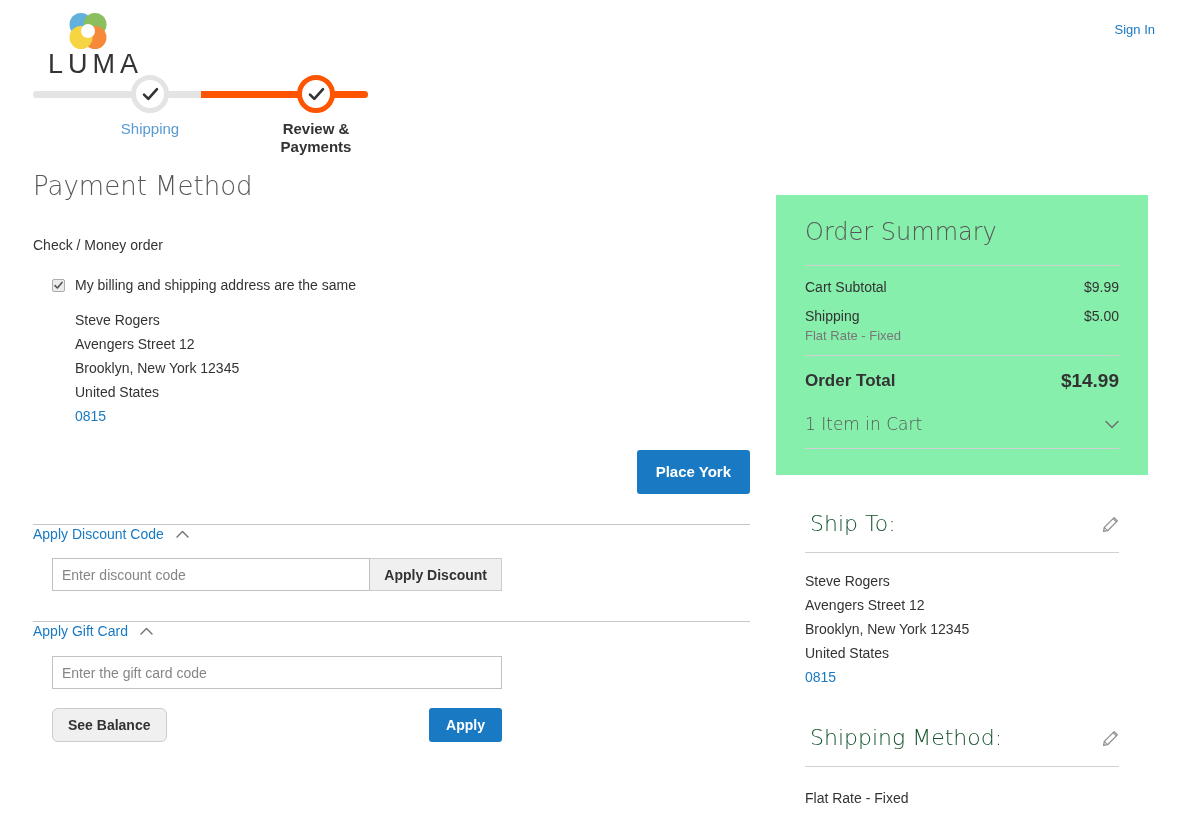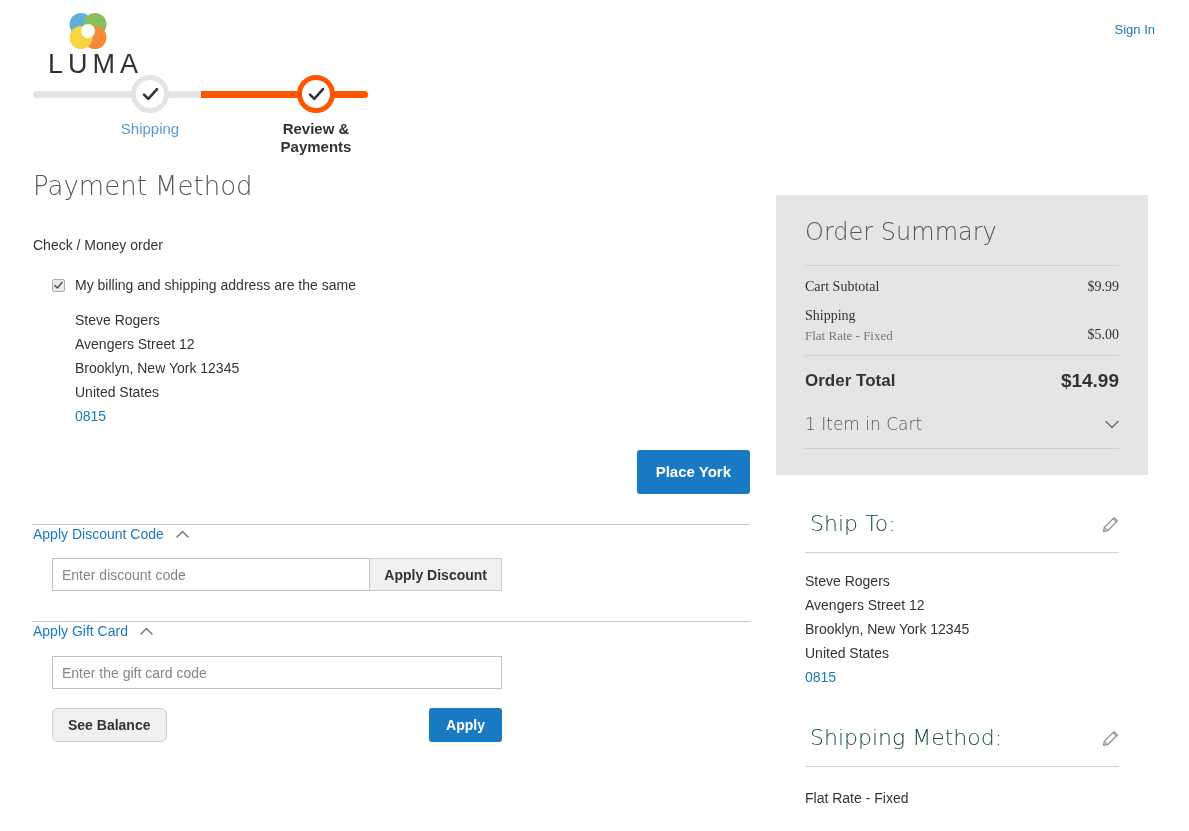--- a/index.html
+++ b/index.html
@@ -115,28 +115,28 @@
     cursor: pointer; font-family: "Liberation Sans", sans-serif;
   }
   .btn-apply {
     background: #1979c3; color: #ffffff; border: none; border-radius: 3px;
     font-size: 14px; font-weight: bold; padding: 9px 17px; cursor: pointer;
     font-family: "Liberation Sans", sans-serif;
   }
 
   
   .sidebar { position: absolute; left: 776px; top: 195px; width: 372px; }
-  .summary-box { background: #e5e5e5; padding: 22px 29px 26px 29px; }
+  .summary-box { background: #86efac; padding: 22px 29px 26px 29px; }
   .summary-title {
     font-size: 24px; font-weight: 300; color: #575757; margin: 0 0 18px 0;
     line-height: 30px; font-family: "DejaVu Sans", sans-serif;
   }
   .sum-sep { border: none; border-top: 1px solid #d1d1d1; margin: 0; height: 0; }
   .sum-rows { padding: 11px 0 10px 0; }
-  .sum-row { display: flex; justify-content: space-between; align-items: flex-end; margin-bottom: 9px; font-family: Liberation Serif, serif; }
+  .sum-row { display: flex; justify-content: space-between; align-items: flex-start; margin-bottom: 9px; }
   .sum-row:last-child { margin-bottom: 0; }
   .sum-label { font-size: 14px; color: #333; line-height: 20px; }
   .sum-value { font-size: 14px; color: #333; line-height: 20px; }
   .sum-sub { font-size: 13px; color: #777777; line-height: 18px; margin-top: 1px; }
   .total-row {
     display: flex; justify-content: space-between; align-items: center;
     padding: 14px 0 16px 0;
   }
   .total-label { font-size: 17px; font-weight: bold; color: #333; }
   .total-value { font-size: 19px; font-weight: bold; color: #333; }

